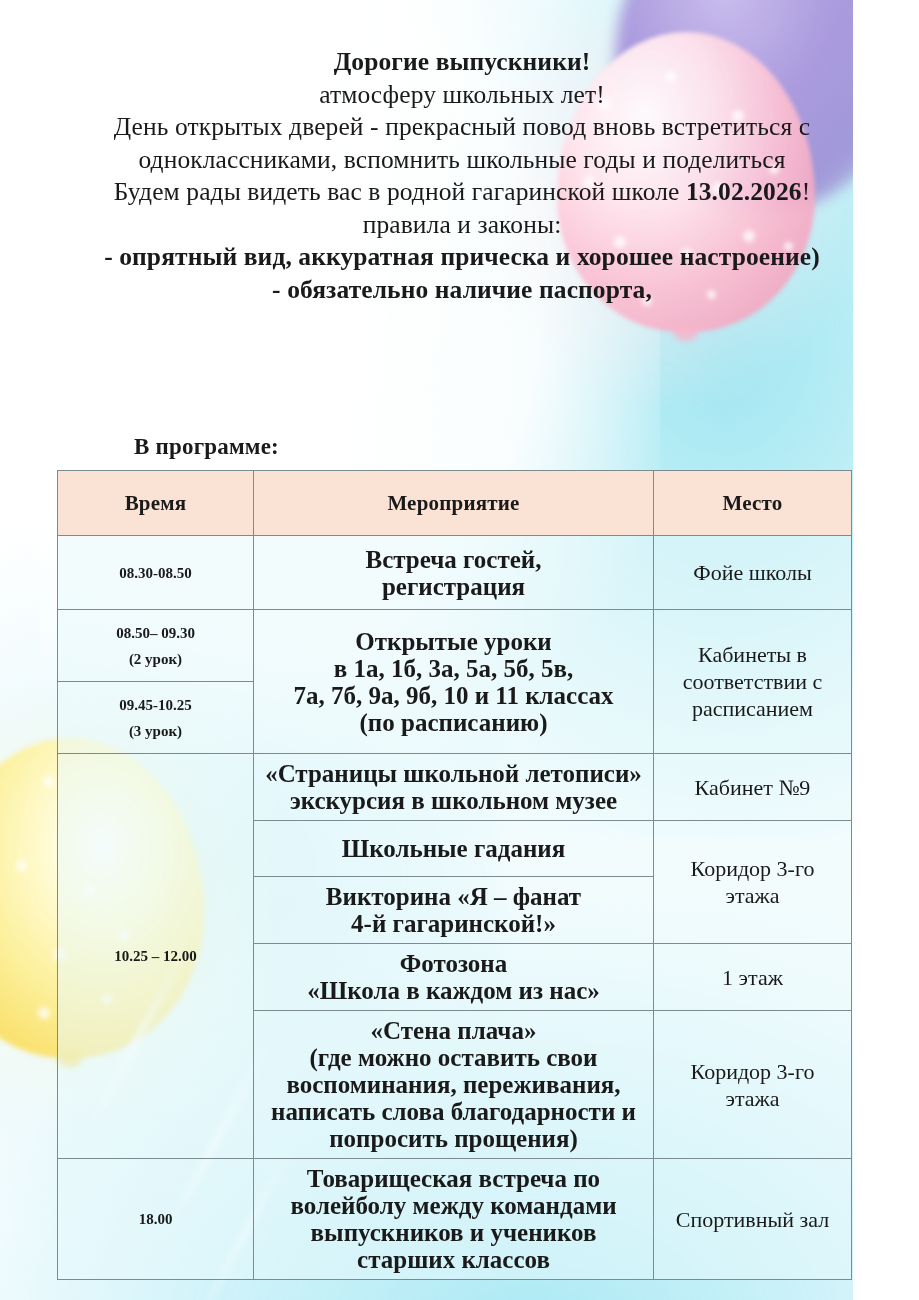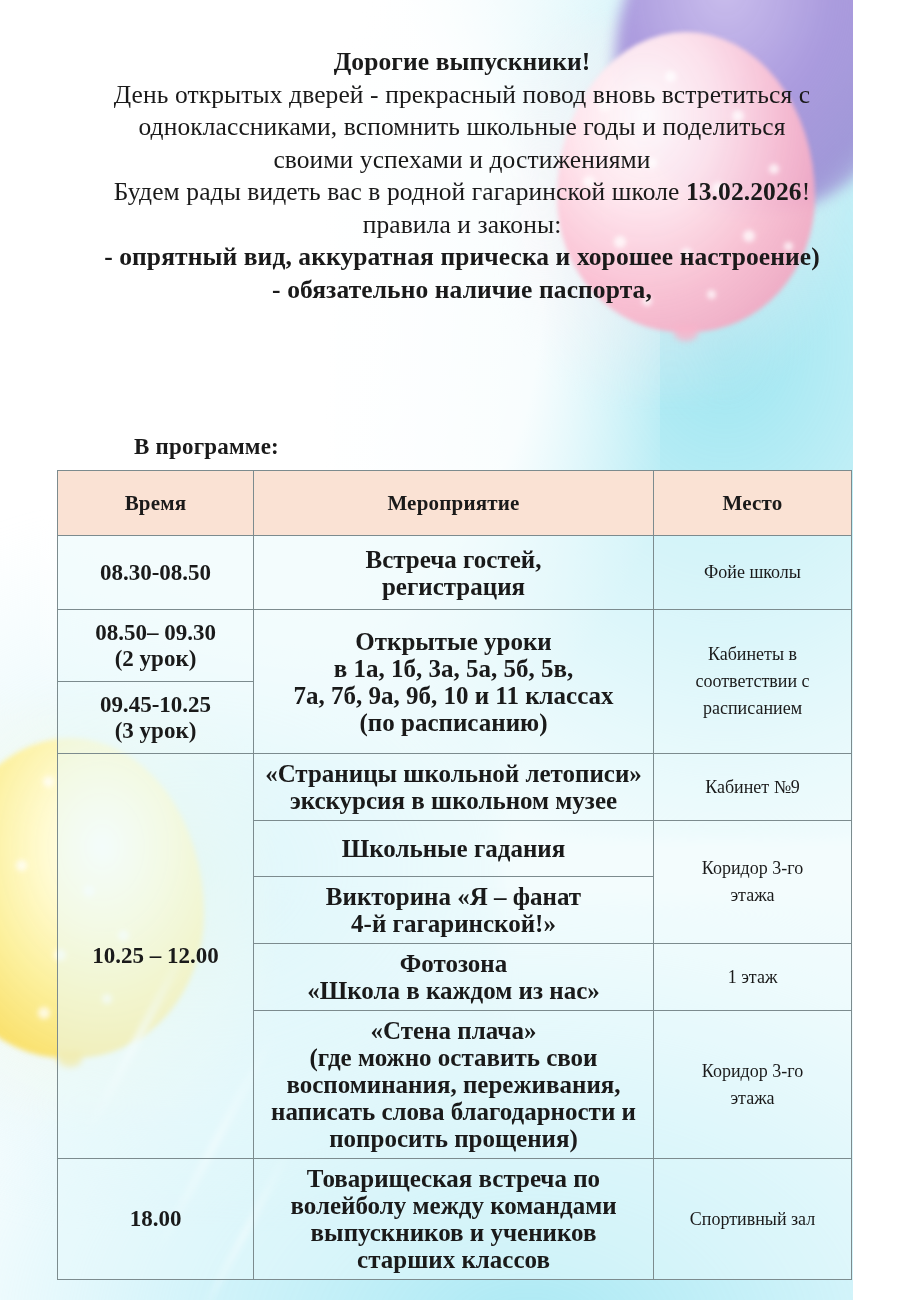--- a/index.html
+++ b/index.html
@@ -246,34 +246,34 @@
 
   #schedule thead th {
     background: #fae2d4;
     font-size: 21px;
     font-weight: bold;
     height: 52px;
     letter-spacing: 0.2px;
   }
 
   .cell-time {
-    font-size: 23px;
+    font-size: 15px;
     font-weight: bold;
     line-height: 26px;
   }
   .cell-event {
     font-size: 25px;
     font-weight: bold;
     line-height: 27px;
   }
   .cell-event .ital {
     display: block;
   }
   .cell-place {
-    font-size: 18px;
+    font-size: 22px;
     font-weight: normal;
     line-height: 27px;
     font-family: Liberation Serif, serif;
   }
   .cell-place-top { vertical-align: top; padding-top: 9px; }
   .cell-event-top { vertical-align: top; padding-top: 8px; }
 
   .r-h1 { height: 74px; }
   .r-h2 { height: 72px; }
   .r-h3 { height: 72px; }
@@ -338,23 +338,23 @@
 
     <div class="streak" style="left:30px;top:1040px;width:210px;height:7px;transform:rotate(-62deg);"></div>
     <div class="streak" style="left:90px;top:1140px;width:250px;height:6px;transform:rotate(-62deg);"></div>
     <div class="streak" style="left:150px;top:1230px;width:190px;height:5px;transform:rotate(-62deg);"></div>
   </div>
 
   <div id="content">
 
     <div class="headline">
       <span class="line t-bold">Дорогие выпускники!</span>
+      <span class="line">атмосферу школьных лет!</span>
       <span class="line">День открытых дверей -  прекрасный повод вновь встретиться с</span>
       <span class="line">одноклассниками, вспомнить школьные годы и поделиться</span>
-      <span class="line">своими успехами и достижениями</span>
       <span class="line"><span>Будем рады видеть вас в родной гагаринской школе </span><span class="t-bold">13.02.2026</span><span>!</span></span>
       <span class="line">правила и законы:</span>
       <span class="line t-bold">- опрятный вид, аккуратная прическа и хорошее настроение)</span>
       <span class="line t-bold">- обязательно наличие паспорта,</span>
     </div>
 
     <div class="program-label">В программе:</div>
 
     <table id="schedule">
       <colgroup>

